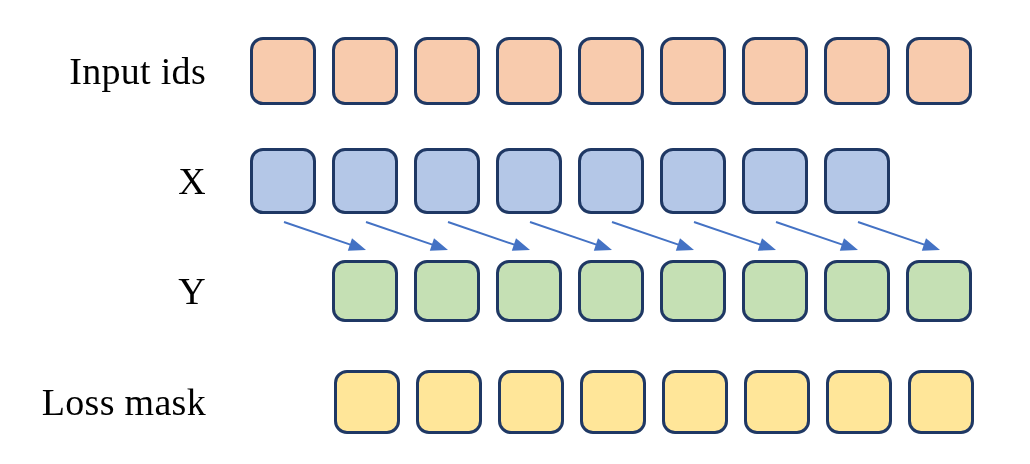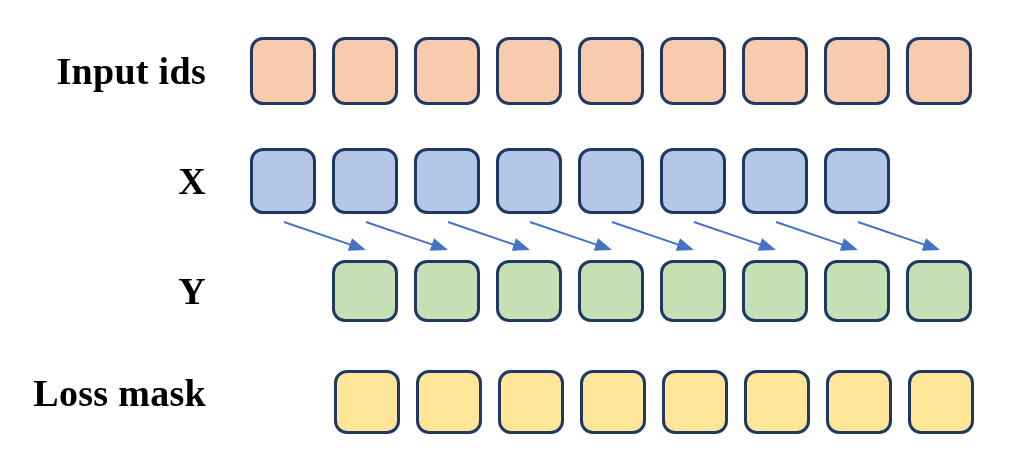--- a/index.html
+++ b/index.html
@@ -9,21 +9,20 @@
   }
   body {
     font-family: "Liberation Serif", "DejaVu Serif", serif;
   }
   #diagram {
     position: relative;
     width: 1030px;
     height: 464px;
     background: #ffffff;
     overflow: hidden;
-    font-weight: bold;
   }
   .row-label {
     position: absolute;
     text-align: right;
     color: #000000;
     font-family: "Liberation Serif", "DejaVu Serif", serif;
     font-size: 38px;
     line-height: 1;
     white-space: nowrap;
     letter-spacing: 0.3px;
@@ -69,21 +68,21 @@
       <div class="cell" style="left: 824px; top: 148px; width: 66px; height: 66px; background: rgb(180, 199, 231); border-color: rgb(31, 56, 100); border-radius: 13px;"></div>
       <div class="row-label" style="left: 0px; width: 206px; top: 272px;">Y</div>
       <div class="cell" style="left: 332px; top: 260px; width: 66px; height: 62px; background: rgb(197, 224, 180); border-color: rgb(31, 56, 100); border-radius: 13px;"></div>
       <div class="cell" style="left: 414px; top: 260px; width: 66px; height: 62px; background: rgb(197, 224, 180); border-color: rgb(31, 56, 100); border-radius: 13px;"></div>
       <div class="cell" style="left: 496px; top: 260px; width: 66px; height: 62px; background: rgb(197, 224, 180); border-color: rgb(31, 56, 100); border-radius: 13px;"></div>
       <div class="cell" style="left: 578px; top: 260px; width: 66px; height: 62px; background: rgb(197, 224, 180); border-color: rgb(31, 56, 100); border-radius: 13px;"></div>
       <div class="cell" style="left: 660px; top: 260px; width: 66px; height: 62px; background: rgb(197, 224, 180); border-color: rgb(31, 56, 100); border-radius: 13px;"></div>
       <div class="cell" style="left: 742px; top: 260px; width: 66px; height: 62px; background: rgb(197, 224, 180); border-color: rgb(31, 56, 100); border-radius: 13px;"></div>
       <div class="cell" style="left: 824px; top: 260px; width: 66px; height: 62px; background: rgb(197, 224, 180); border-color: rgb(31, 56, 100); border-radius: 13px;"></div>
       <div class="cell" style="left: 906px; top: 260px; width: 66px; height: 62px; background: rgb(197, 224, 180); border-color: rgb(31, 56, 100); border-radius: 13px;"></div>
-      <div class="row-label" style="left: 0px; width: 206px; top: 374px;">Loss mask</div>
+      <div class="row-label" style="left: 0px; width: 206px; top: 383px;">Loss mask</div>
       <div class="cell" style="left: 334px; top: 370px; width: 66px; height: 64px; background: rgb(255, 230, 153); border-color: rgb(31, 56, 100); border-radius: 13px;"></div>
       <div class="cell" style="left: 416px; top: 370px; width: 66px; height: 64px; background: rgb(255, 230, 153); border-color: rgb(31, 56, 100); border-radius: 13px;"></div>
       <div class="cell" style="left: 498px; top: 370px; width: 66px; height: 64px; background: rgb(255, 230, 153); border-color: rgb(31, 56, 100); border-radius: 13px;"></div>
       <div class="cell" style="left: 580px; top: 370px; width: 66px; height: 64px; background: rgb(255, 230, 153); border-color: rgb(31, 56, 100); border-radius: 13px;"></div>
       <div class="cell" style="left: 662px; top: 370px; width: 66px; height: 64px; background: rgb(255, 230, 153); border-color: rgb(31, 56, 100); border-radius: 13px;"></div>
       <div class="cell" style="left: 744px; top: 370px; width: 66px; height: 64px; background: rgb(255, 230, 153); border-color: rgb(31, 56, 100); border-radius: 13px;"></div>
       <div class="cell" style="left: 826px; top: 370px; width: 66px; height: 64px; background: rgb(255, 230, 153); border-color: rgb(31, 56, 100); border-radius: 13px;"></div>
       <div class="cell" style="left: 908px; top: 370px; width: 66px; height: 64px; background: rgb(255, 230, 153); border-color: rgb(31, 56, 100); border-radius: 13px;"></div>
     </div>
   <svg class="arrow-layer" id="arrow-layer" viewBox="0 0 1030 464" width="1030" height="464" xmlns="http://www.w3.org/2000/svg">

